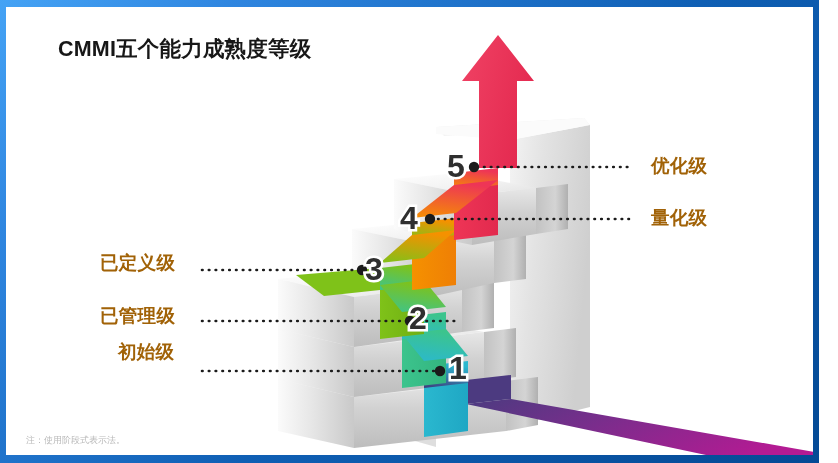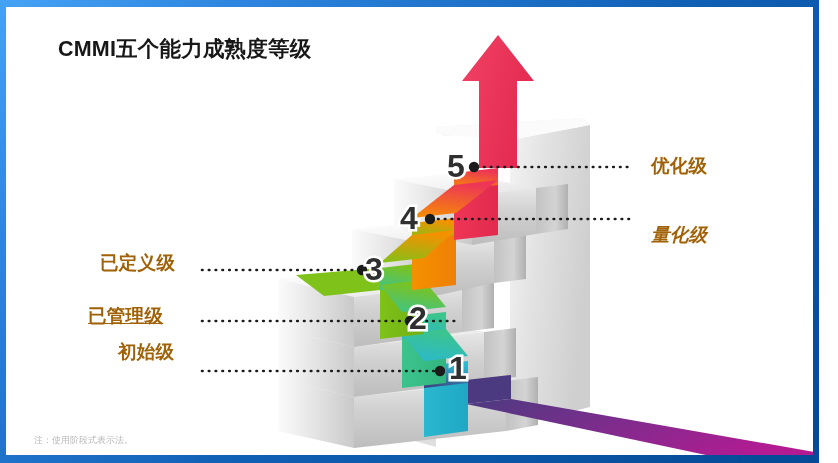--- a/index.html
+++ b/index.html
@@ -23,39 +23,39 @@
 
   
   #title{
     position:absolute;left:52px;top:27px;
     font-size:21.5px;font-weight:bold;color:#171717;
     letter-spacing:.2px;white-space:nowrap;
   }
 
   
   #note{
-    position:absolute;left:28px;bottom:8px;
+    position:absolute;left:20px;bottom:8px;
     font-size:9px;color:#b9b9b9;white-space:nowrap;
   }
 
   
   #stage{position:absolute;left:0;top:0;width:826px;height:448px;}
   #stage svg{display:block;}
 
   
   .label{
     position:absolute;font-size:18.5px;font-weight:bold;color:#a16207;
     white-space:nowrap;letter-spacing:.3px;
   }
   .label.left{text-align:left;}
   .lbl-def {left:94px; top:243px;}
-  .lbl-man {left:82px; top:296px;text-decoration:underline;}
+  .lbl-man {left:94px; top:296px;}
   .lbl-ini {left:112px;top:332px;}
   .lbl-opt {left:645px;top:146px;}
-  .lbl-qua {left:645px;top:215px;font-style:italic;}
+  .lbl-qua {left:645px;top:198px;}
 </style>
 </head>
 <body>
 
 <div id="slide">
   <div id="inner">
 
     <div id="title">CMMI五个能力成熟度等级</div>
 
     <div id="stage">

